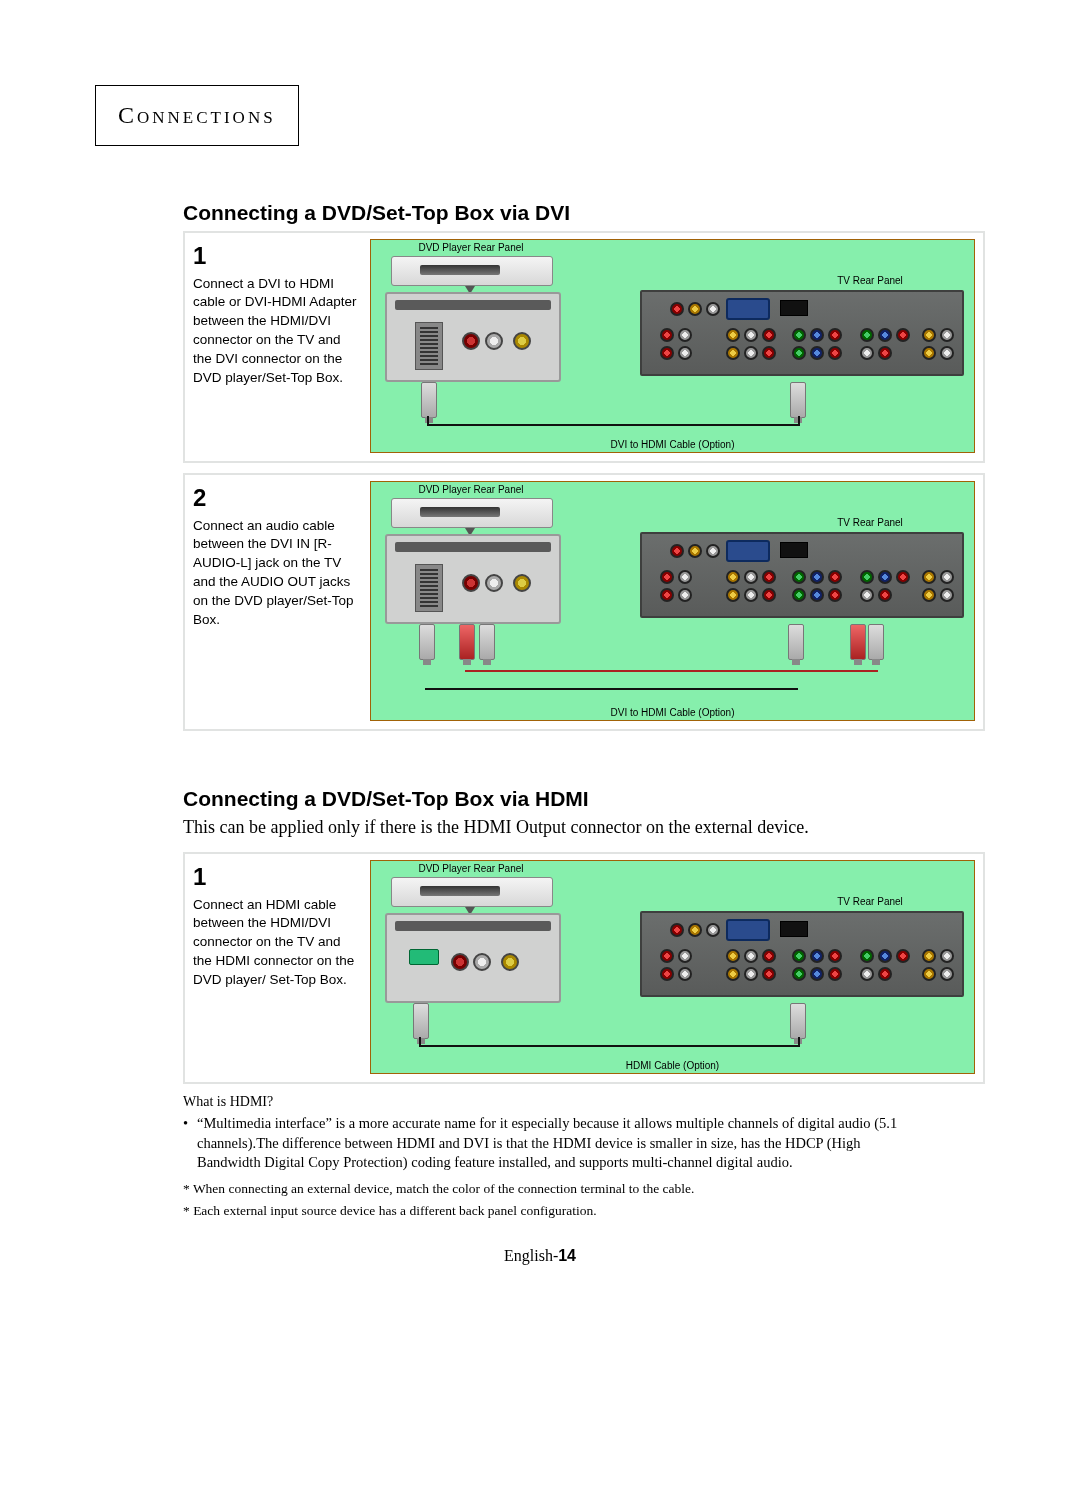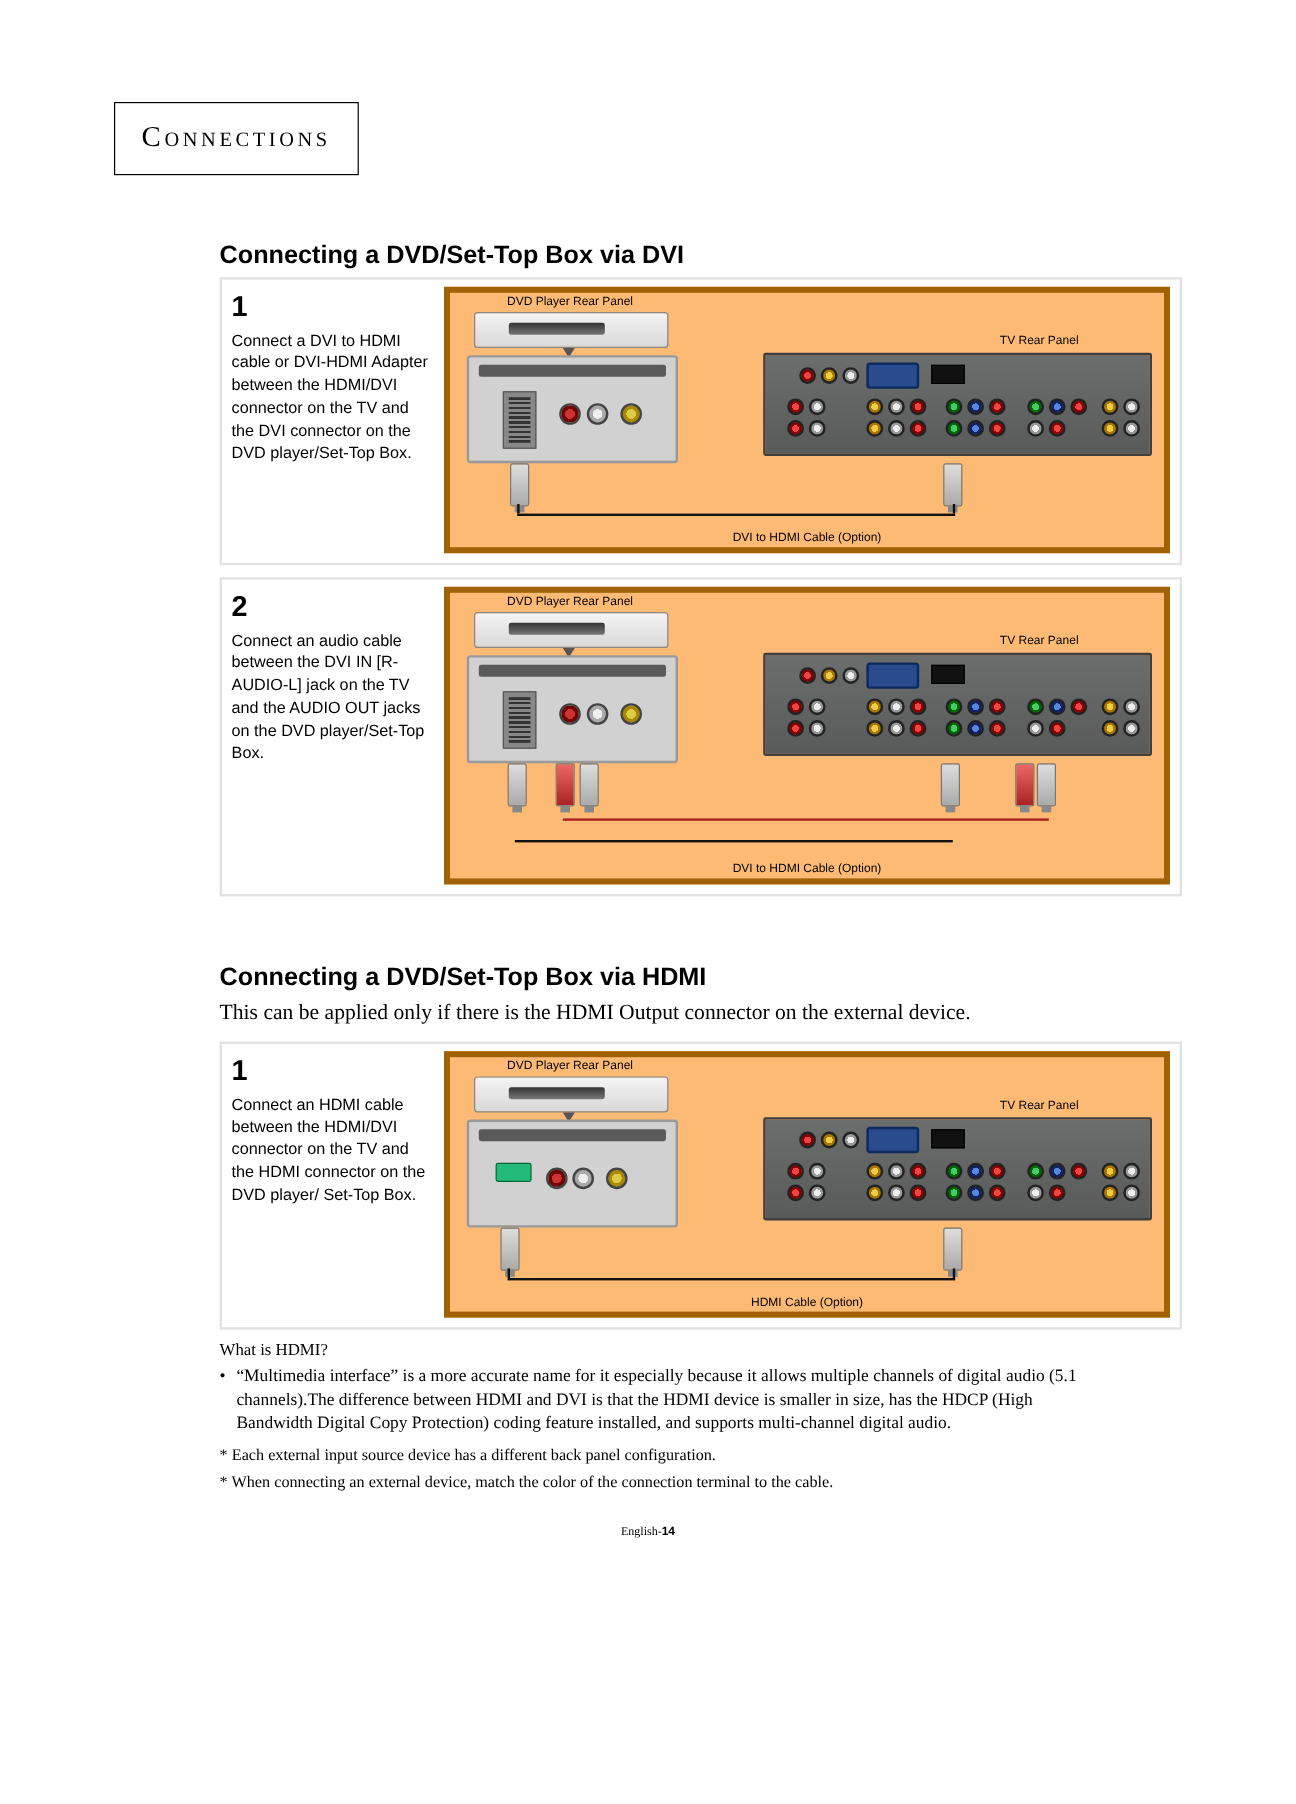--- a/index.html
+++ b/index.html
@@ -60,22 +60,22 @@
     flex-shrink: 0;
   }
   .step-num {
     font-family: Arial, Helvetica, sans-serif;
     font-weight: bold;
     font-size: 24px;
     margin-bottom: 2px;
   }
   .diagram-col {
     flex: 1;
-    border: 5px solid #a16207;
-    background: #fdba74;
+    border: 1px solid #a16207;
+    background: #86efac;
     position: relative;
     padding: 6px;
     min-height: 190px;
   }
   .dvd-label, .tv-label, .cable-label {
     font-family: Arial, Helvetica, sans-serif;
     font-size: 10px;
     text-align: center;
     position: absolute;
   }
@@ -169,21 +169,21 @@
     font-family: "Times New Roman", serif;
     font-size: 13.5px;
     line-height: 1.5;
     padding-left: 0;
     list-style: none;
   }
   .notes li{margin-bottom:2px;}
   .page-num {
     text-align: center;
     font-family: "Times New Roman", serif;
-    font-size: 10px;
+    font-size: 16px;
     margin-top: 26px;
   }
   .page-num .n{font-family: Arial, Helvetica, sans-serif; font-weight:bold;}
   .arrow{position:absolute;width:0;height:0;border-left:5px solid transparent;border-right:5px solid transparent;border-top:8px solid #555;}
 </style>
 </head>
 <body>
 
 <div class="page">
 
@@ -395,21 +395,21 @@
         </div>
       </div>
     </div>
   </div>
 
   <p class="subhead">What is HDMI?</p>
   <ul class="bullets">
     <li>“Multimedia interface” is a more accurate name for it especially because it allows multiple channels of digital audio (5.1 channels).The difference between HDMI and DVI is that the HDMI device is smaller in size, has the HDCP (High Bandwidth Digital Copy Protection) coding feature installed, and supports multi-channel digital audio.</li>
   </ul>
   <ul class="notes">
+    <li>* When connecting an external device, match the color of the connection terminal to the cable.</li>
     <li>*  Each external input source device has a different back panel configuration.</li>
-    <li>* When connecting an external device, match the color of the connection terminal to the cable.</li>
   </ul>
 
   <div class="page-num">
     <span>English-</span><span class="n">14</span>
   </div>
 
 </div>
 
 </body></html>

